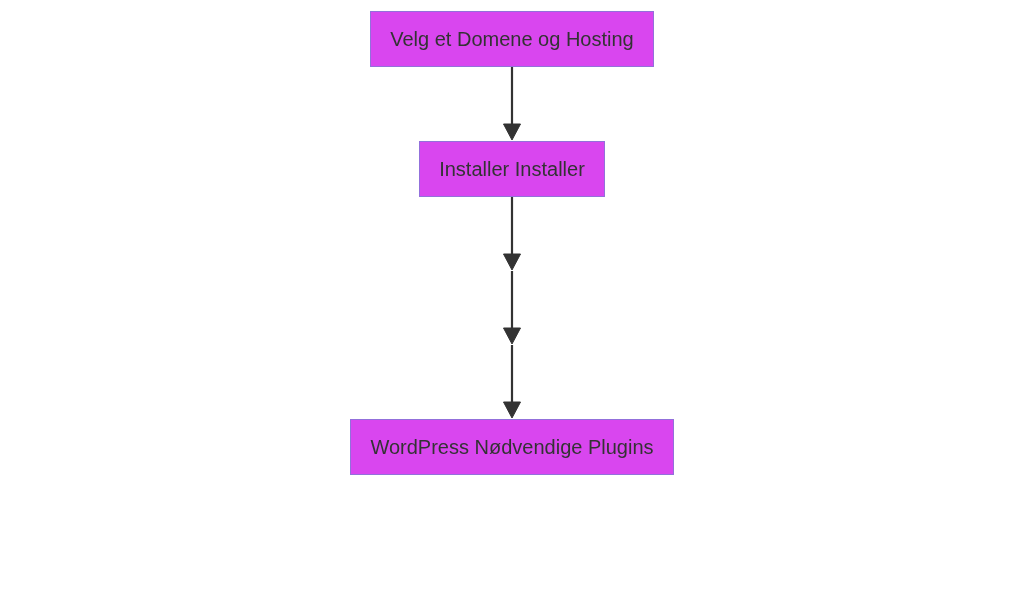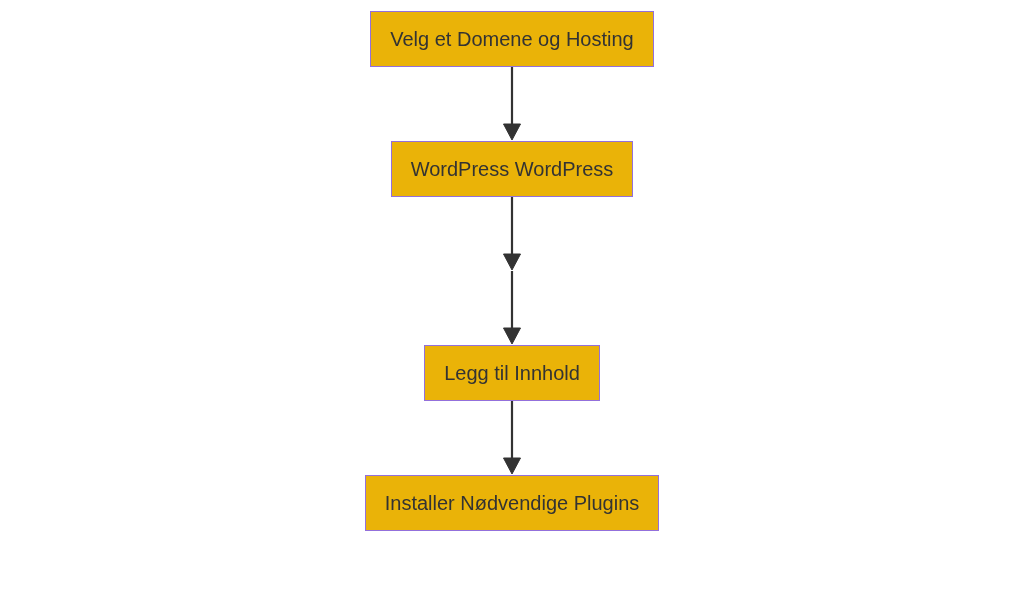--- a/index.html
+++ b/index.html
@@ -19,21 +19,21 @@
     position: absolute;
     left: 0;
     top: 11px;
     width: 1024px;
     display: flex;
     flex-direction: column;
     align-items: center;
   }
   .node {
     box-sizing: border-box;
-    background: #eab308;
+    background: #d946ef;
     border: 1px solid #9370DB;
     color: #333333;
     font-size: 20px;
     line-height: 26px;
     padding: 26px 19px;
     text-align: center;
     white-space: nowrap;
     height: 56px;
     display: flex;
     align-items: center;
@@ -63,41 +63,38 @@
     <div class="node">
       <span>Velg et Domene og Hosting</span>
     </div>
 
     <svg class="edge" viewBox="0 0 22 74">
       <line x1="11" y1="0" x2="11" y2="59"></line>
       <polygon points="2.5,57 19.5,57 11,73"></polygon>
     </svg>
 
     <div class="node">
-      <span>WordPress WordPress</span>
+      <span>Installer Installer</span>
     </div>
 
     <svg class="edge" viewBox="0 0 22 74">
       <line x1="11" y1="0" x2="11" y2="59"></line>
       <polygon points="2.5,57 19.5,57 11,73"></polygon>
     </svg>
 
 
     <svg class="edge" viewBox="0 0 22 74">
       <line x1="11" y1="0" x2="11" y2="59"></line>
       <polygon points="2.5,57 19.5,57 11,73"></polygon>
     </svg>
 
-    <div class="node">
-      <span>Legg til Innhold</span>
-    </div>
 
     <svg class="edge" viewBox="0 0 22 74">
       <line x1="11" y1="0" x2="11" y2="59"></line>
       <polygon points="2.5,57 19.5,57 11,73"></polygon>
     </svg>
 
     <div class="node">
-      <span>Installer Nødvendige Plugins</span>
+      <span>WordPress Nødvendige Plugins</span>
     </div>
 
   </div>
 </div>
 
 </body></html>

